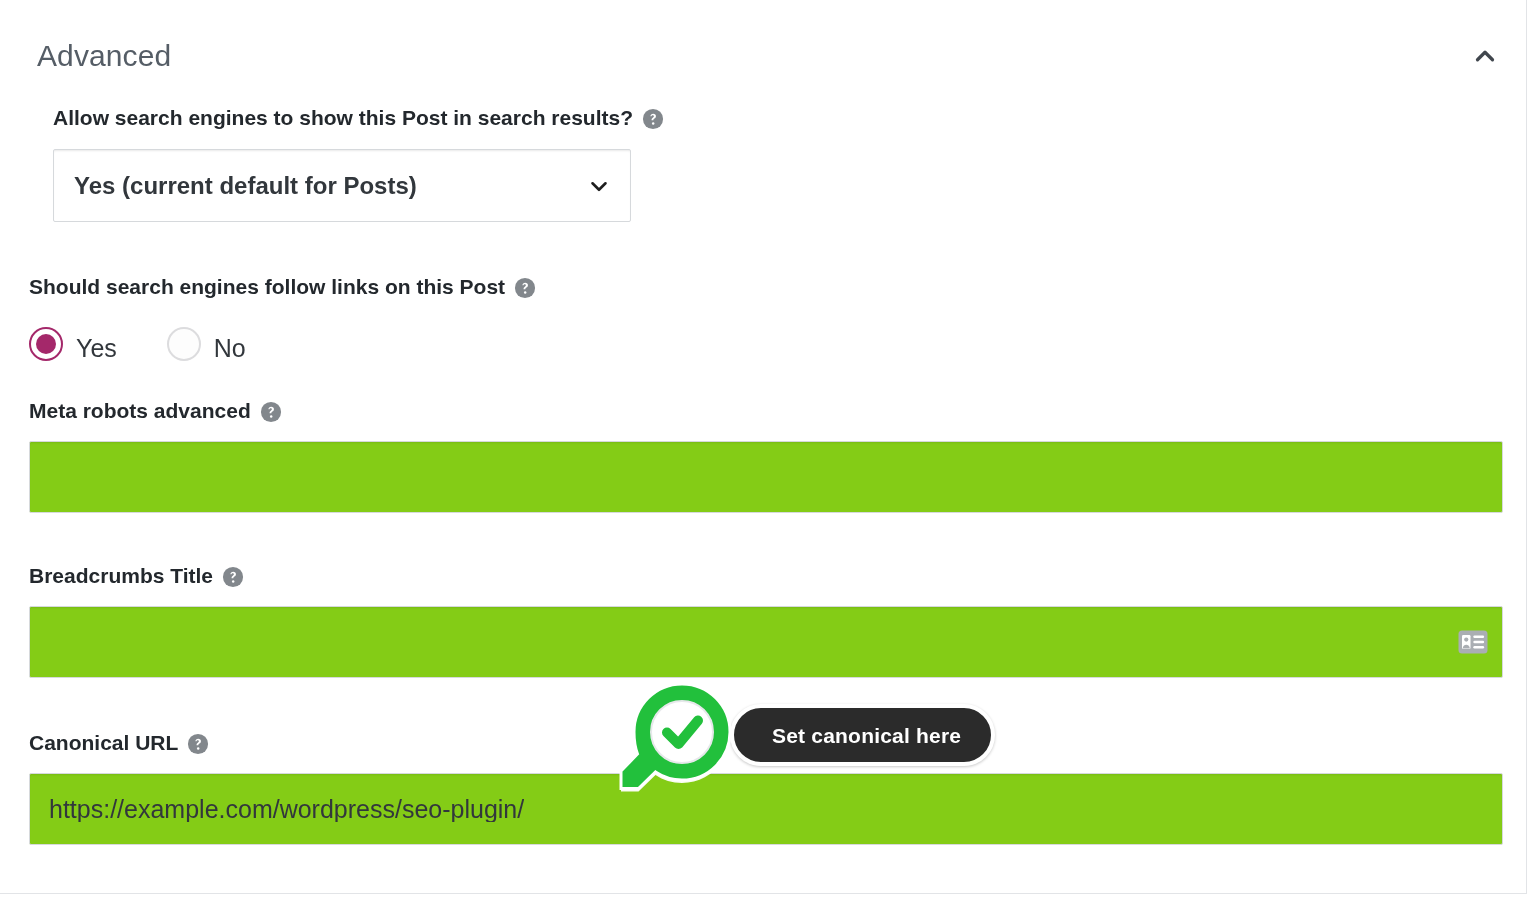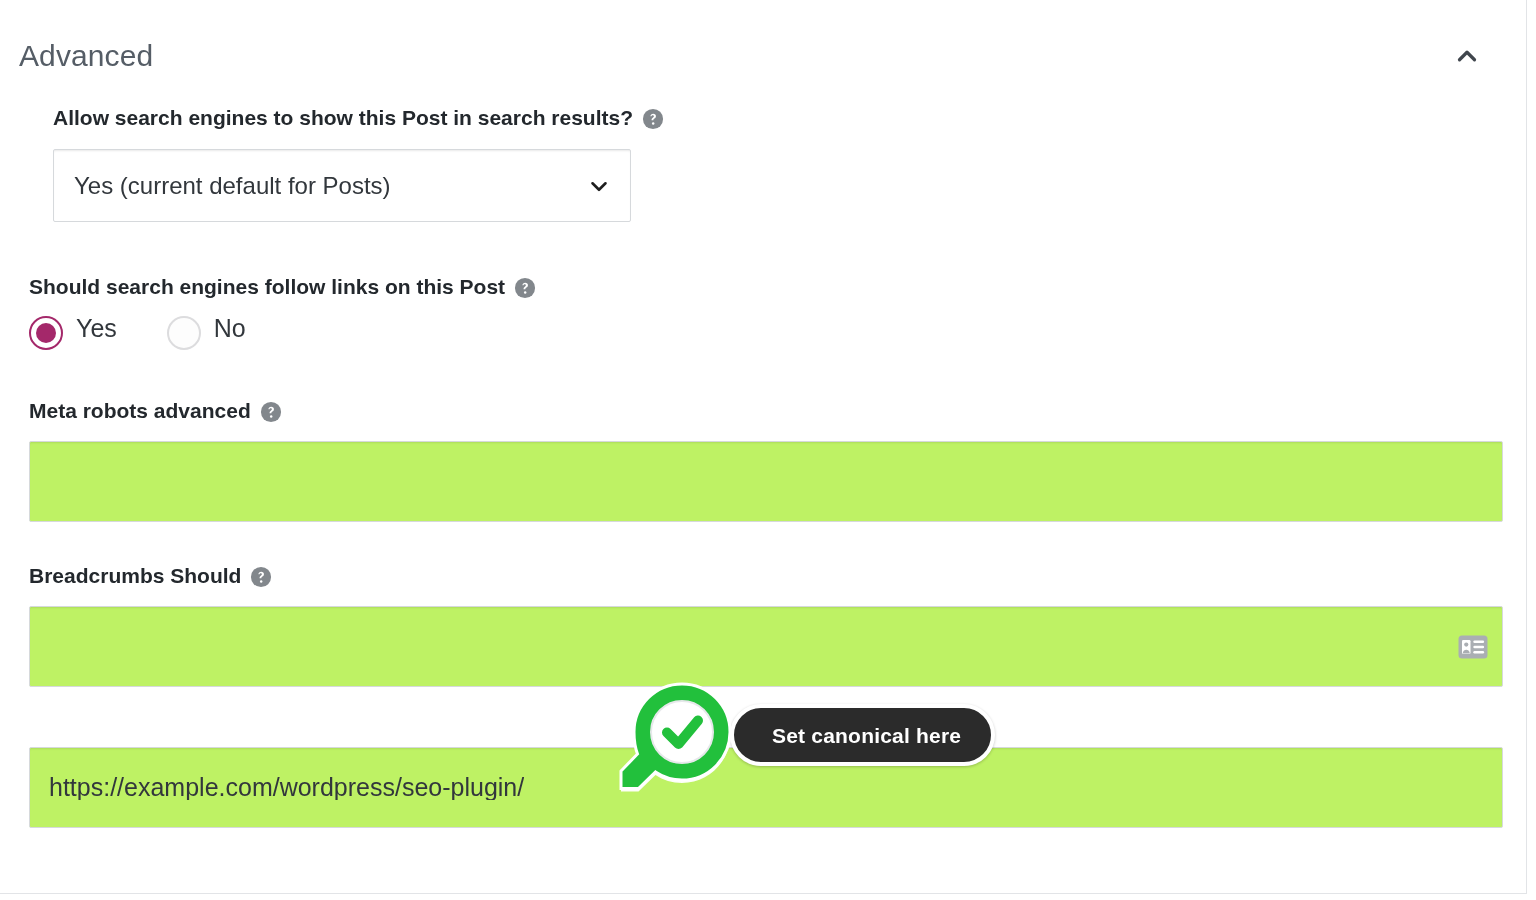--- a/index.html
+++ b/index.html
@@ -24,21 +24,21 @@
     width: 1527px;
     height: 894px;
     background: #fff;
     border-right: 1px solid #e2e4e7;
     border-bottom: 1px solid #e2e4e7;
     box-sizing: border-box;
   }
 
   .panel-header {
     position: absolute;
-    left: 19px;
+    left: 37px;
     top: 30px;
     width: 1470px;
     height: 52px;
     display: flex;
     align-items: center;
     justify-content: space-between;
   }
   .panel-title {
     font-size: 30px;
     font-weight: 400;
@@ -94,36 +94,37 @@
     box-shadow: inset 0 2px 3px -2px rgba(0,0,0,0.18);
     display: flex;
     align-items: center;
     padding: 0 18px 0 20px;
     justify-content: space-between;
     cursor: pointer;
   }
   .select-value {
     font-size: 24px;
     color: #32373c;
-    font-weight: 400;
+    font-weight: 700;
     line-height: 1;
     text-align: center;
   }
   .select-caret { display: flex; align-items: center; }
 
   
   .radio-row {
     margin-top: 16px;
     display: flex;
     align-items: center;
   }
   .radio-item {
     display: flex;
-    align-items: flex-start;
+    align-items: flex-end;
     cursor: pointer;
+    margin-top: 11px;
   }
   .radio-item + .radio-item { margin-left: 50px; }
   .radio-circle {
     width: 34px;
     height: 34px;
     border-radius: 50%;
     box-sizing: border-box;
     background: #fdfdfd;
     border: 2px solid #dcdcde;
     display: flex;
@@ -146,25 +147,25 @@
     font-size: 25px;
     color: #32373c;
     margin-left: 13px;
     line-height: 1;
   }
 
   
   .text-input {
     margin-top: 17px;
     width: 1474px;
-    height: 81px;
+    height: 72px;
     box-sizing: border-box;
     border: 1px solid #d6d9dc;
     border-radius: 2px;
-    background: #bef264;
+    background: #84cc16;
     box-shadow: inset 0 2px 3px -2px rgba(0,0,0,0.18);
     display: flex;
     align-items: center;
     padding: 0 14px 0 19px;
     justify-content: space-between;
     cursor: text;
   }
   .text-input .value {
     font-size: 25px;
     color: #32373c;
@@ -290,21 +291,21 @@
         </svg>
       </span>
     </div>
     <div class="text-input">
       <span class="value"></span>
     </div>
   </div>
 
   <div class="field" style="top:563px;">
     <div class="field-label">
-      <span>Breadcrumbs Should</span>
+      <span>Breadcrumbs Title</span>
       <span class="help-icon">
         <svg width="22" height="22" viewBox="0 0 24 24" aria-hidden="true">
           <circle cx="12" cy="12" r="11" fill="#82878c"></circle>
           <path d="M9.2 9.1c0-1.6 1.3-2.7 3-2.7 1.8 0 3 1 3 2.5 0 1.3-.7 1.9-1.7 2.6-.9.6-1.1 1-1.1 1.9h-2c0-1.5.4-2.2 1.4-2.9.8-.6 1.1-.9 1.1-1.6 0-.6-.5-1-1.2-1-.8 0-1.3.5-1.3 1.2H9.2z" fill="#ffffff"></path>
           <circle cx="12.2" cy="16.9" r="1.35" fill="#ffffff"></circle>
         </svg>
       </span>
     </div>
     <div class="text-input">
       <span class="value"></span>
@@ -316,20 +317,30 @@
           <path d="M4.6 18.4c0.5-2.5 2-3.6 3.65-3.6s3.15 1.1 3.65 3.6z" fill="#aaaeb3"></path>
           <rect x="15.3" y="5.6" width="10.8" height="2.4" rx="1.2" fill="#ffffff"></rect>
           <rect x="15.3" y="10.8" width="10.8" height="2.4" rx="1.2" fill="#ffffff"></rect>
           <rect x="15.3" y="16" width="10.8" height="2.4" rx="1.2" fill="#ffffff"></rect>
         </svg>
       </span>
     </div>
   </div>
 
   <div class="field" style="top:730px;">
+    <div class="field-label">
+      <span>Canonical URL</span>
+      <span class="help-icon">
+        <svg width="22" height="22" viewBox="0 0 24 24" aria-hidden="true">
+          <circle cx="12" cy="12" r="11" fill="#82878c"></circle>
+          <path d="M9.2 9.1c0-1.6 1.3-2.7 3-2.7 1.8 0 3 1 3 2.5 0 1.3-.7 1.9-1.7 2.6-.9.6-1.1 1-1.1 1.9h-2c0-1.5.4-2.2 1.4-2.9.8-.6 1.1-.9 1.1-1.6 0-.6-.5-1-1.2-1-.8 0-1.3.5-1.3 1.2H9.2z" fill="#ffffff"></path>
+          <circle cx="12.2" cy="16.9" r="1.35" fill="#ffffff"></circle>
+        </svg>
+      </span>
+    </div>
     <div class="text-input">
       <span class="value">https://example.com/wordpress/seo-plugin/</span>
     </div>
   </div>
 
 </div>
 
 <div class="callout">
   <div class="callout-pill">
     <span>Set canonical here</span>

